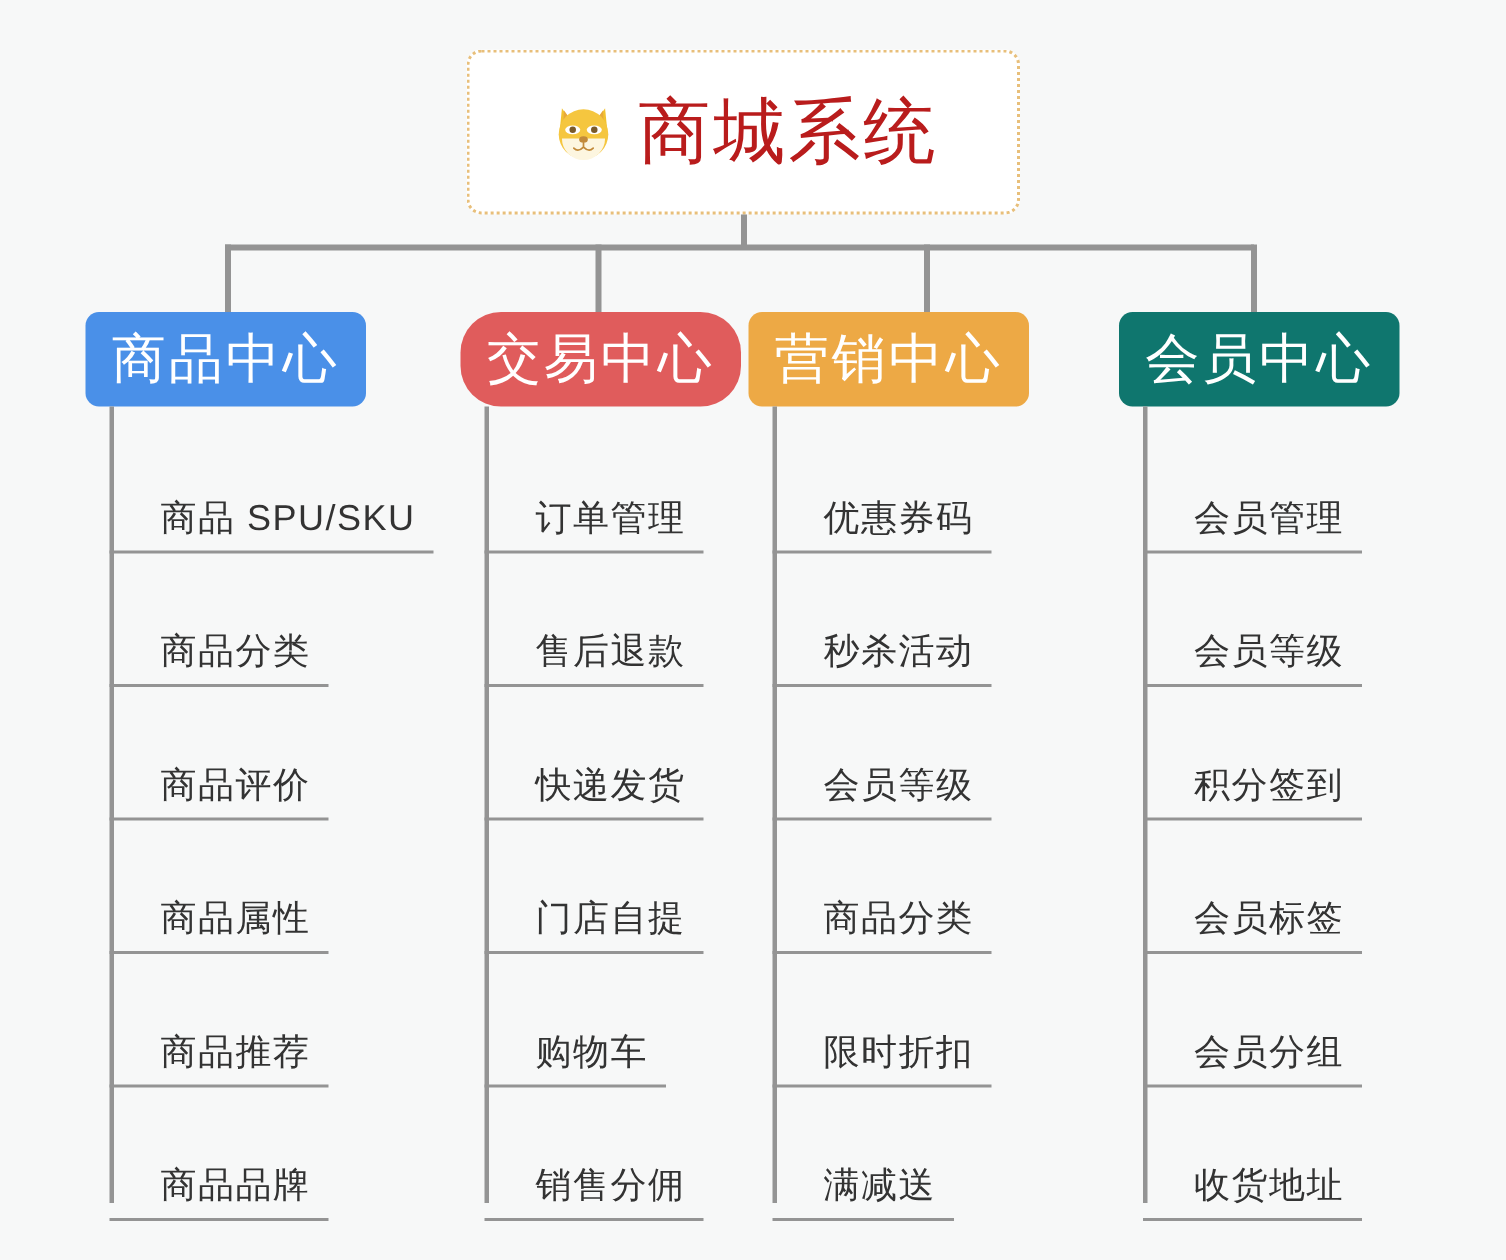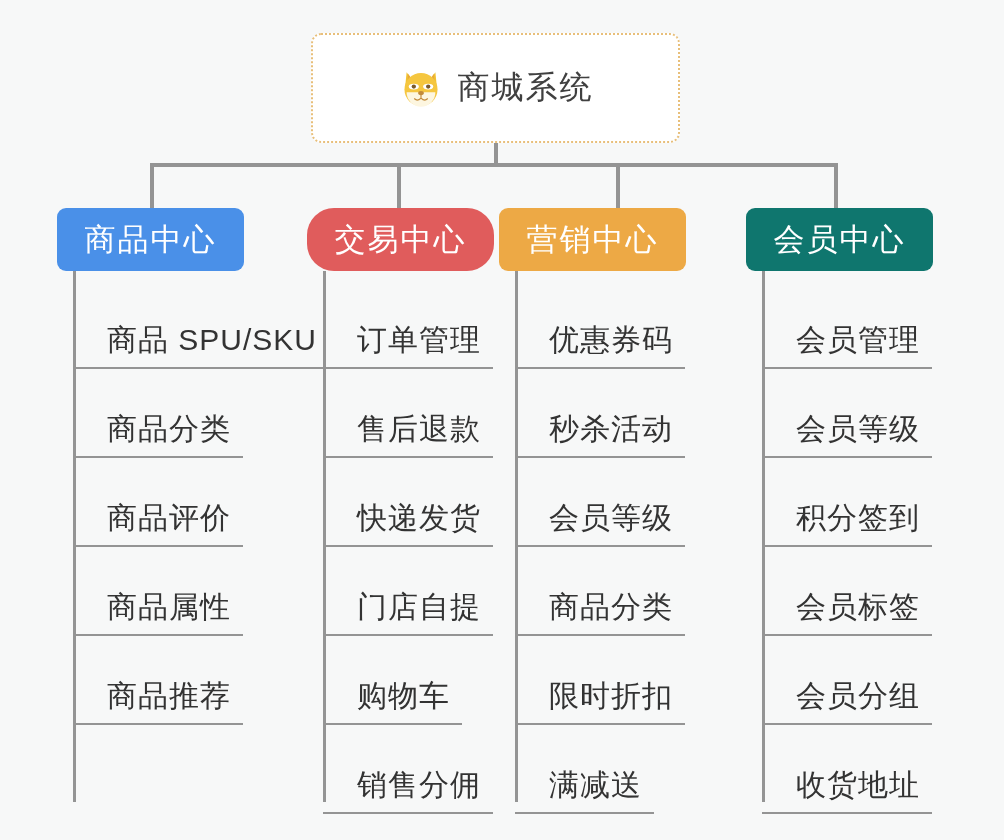--- a/index.html
+++ b/index.html
@@ -34,22 +34,22 @@
     justify-content: center;
     gap: 14px;
   }
   .root-emoji {
     font-size: 44px;
     line-height: 1;
     color: #f2c230;
   }
   .root-emoji svg { display: block; }
   .root-title {
-    font-size: 32px;
-    color: #404040;
+    font-size: 48px;
+    color: #b91c1c;
     letter-spacing: 2px;
     white-space: nowrap;
   }
 
   
   .line { position: absolute; background: #949494; }
 
   .stem-root {               
     left: 494px; top: 143px; width: 4px; height: 22px;
   }
@@ -69,21 +69,21 @@
   .col-3 { left: 499px; width: 230px; }
   .col-4 { left: 746px; width: 230px; }
 
   .cat-box {
     height: 63px;
     border-radius: 9px;
     display: flex;
     align-items: center;
     justify-content: center;
     color: #ffffff;
-    font-size: 31px;
+    font-size: 36px;
     letter-spacing: 2px;
     white-space: nowrap;
     text-align: center;
   }
   .col-1 .cat-box { width: 187px; background: #4a90e8; }
   .col-2 .cat-box { width: 187px; background: #e05c5c; border-radius: 27px; }
   .col-3 .cat-box { width: 187px; background: #eda945; }
   .col-4 .cat-box { width: 187px; background: #0f766e; }
 
   
@@ -103,21 +103,21 @@
   }
 
   .leaf {
     position: relative;
     height: 89px;
     display: flex;
     flex-direction: column;
     justify-content: flex-end;
   }
   .leaf-label {
-    font-size: 30px;
+    font-size: 24px;
     color: #333333;
     white-space: nowrap;
     padding: 0 12px 6px 34px;
     align-self: flex-start;
     border-bottom: 2px solid #949494;
     letter-spacing: 1px;
   }
 </style>
 </head>
 <body>
@@ -164,20 +164,23 @@
         </div>
       <div class="leaf">
           <span class="leaf-label">商品评价</span>
         </div>
       <div class="leaf">
           <span class="leaf-label">商品属性</span>
         </div>
       <div class="leaf">
           <span class="leaf-label">商品推荐</span>
         </div>
+      <div class="leaf">
+          <span class="leaf-label">商品品牌</span>
+        </div>
     </div>
   </div>
 
   <div class="column col-2">
     <div class="cat-box">交易中心</div>
     <div class="spine"></div>
     <div class="leaf-list">
       <div class="leaf">
           <span class="leaf-label">订单管理</span>
         </div>

